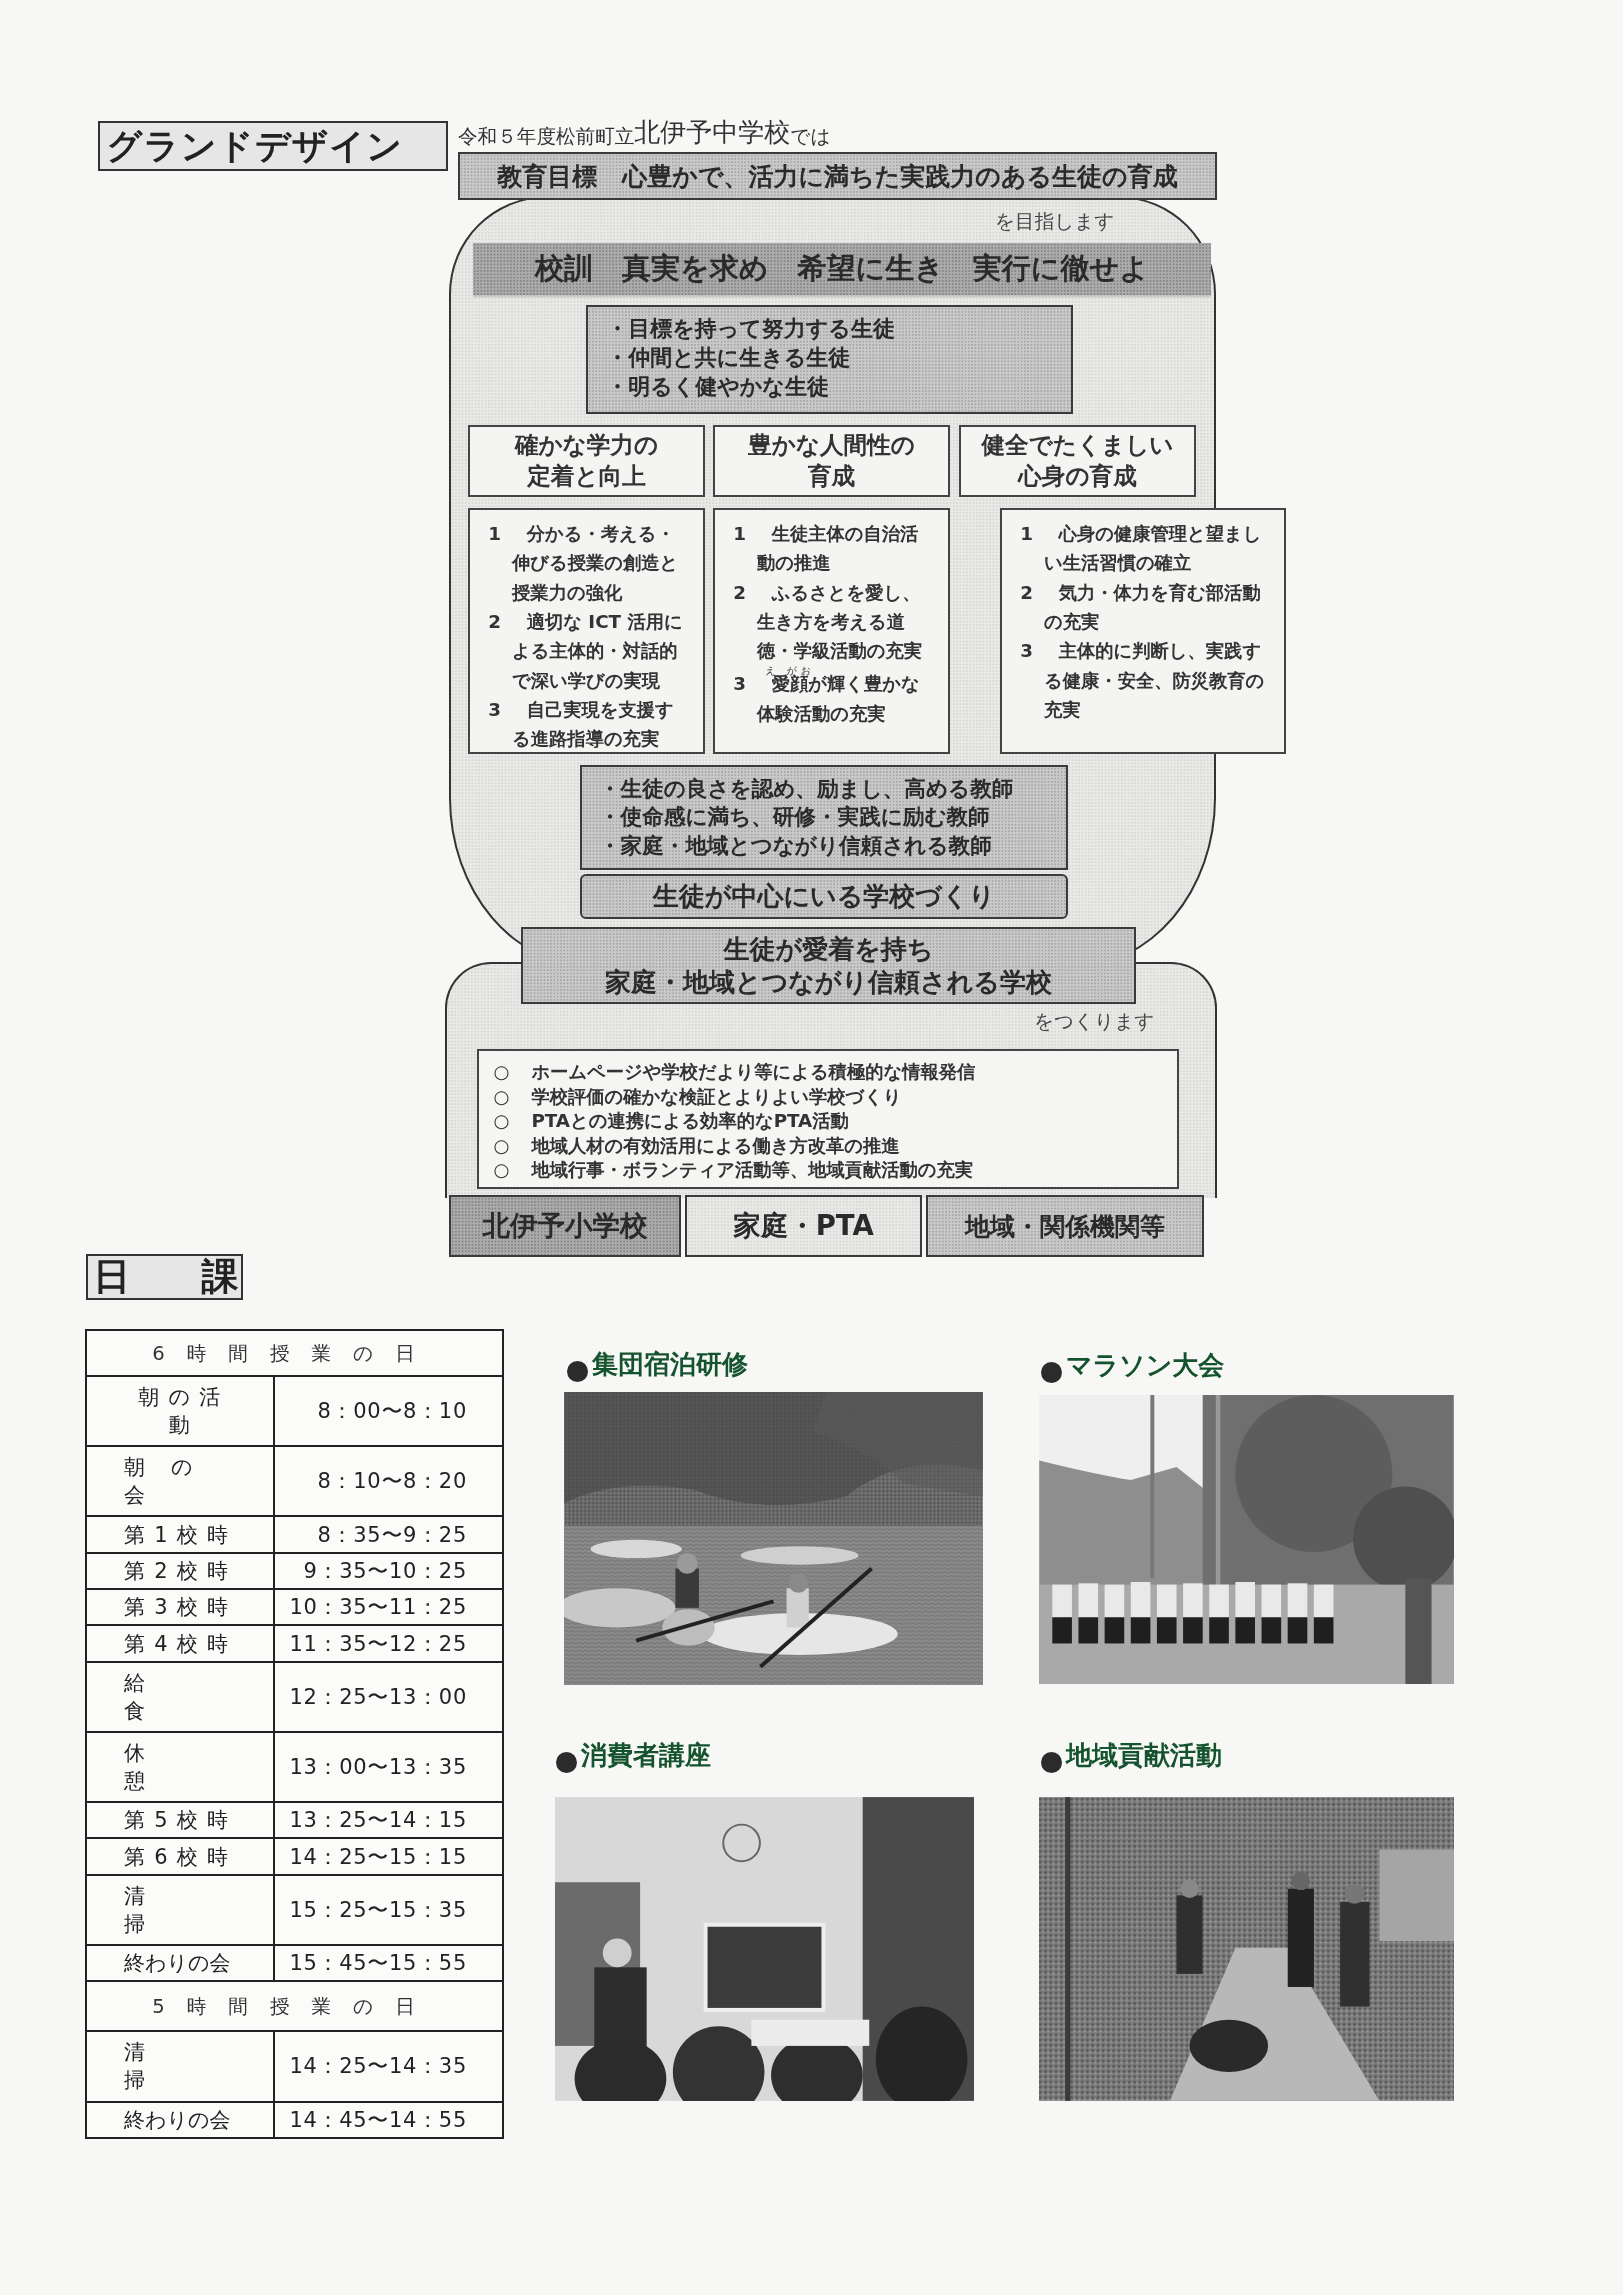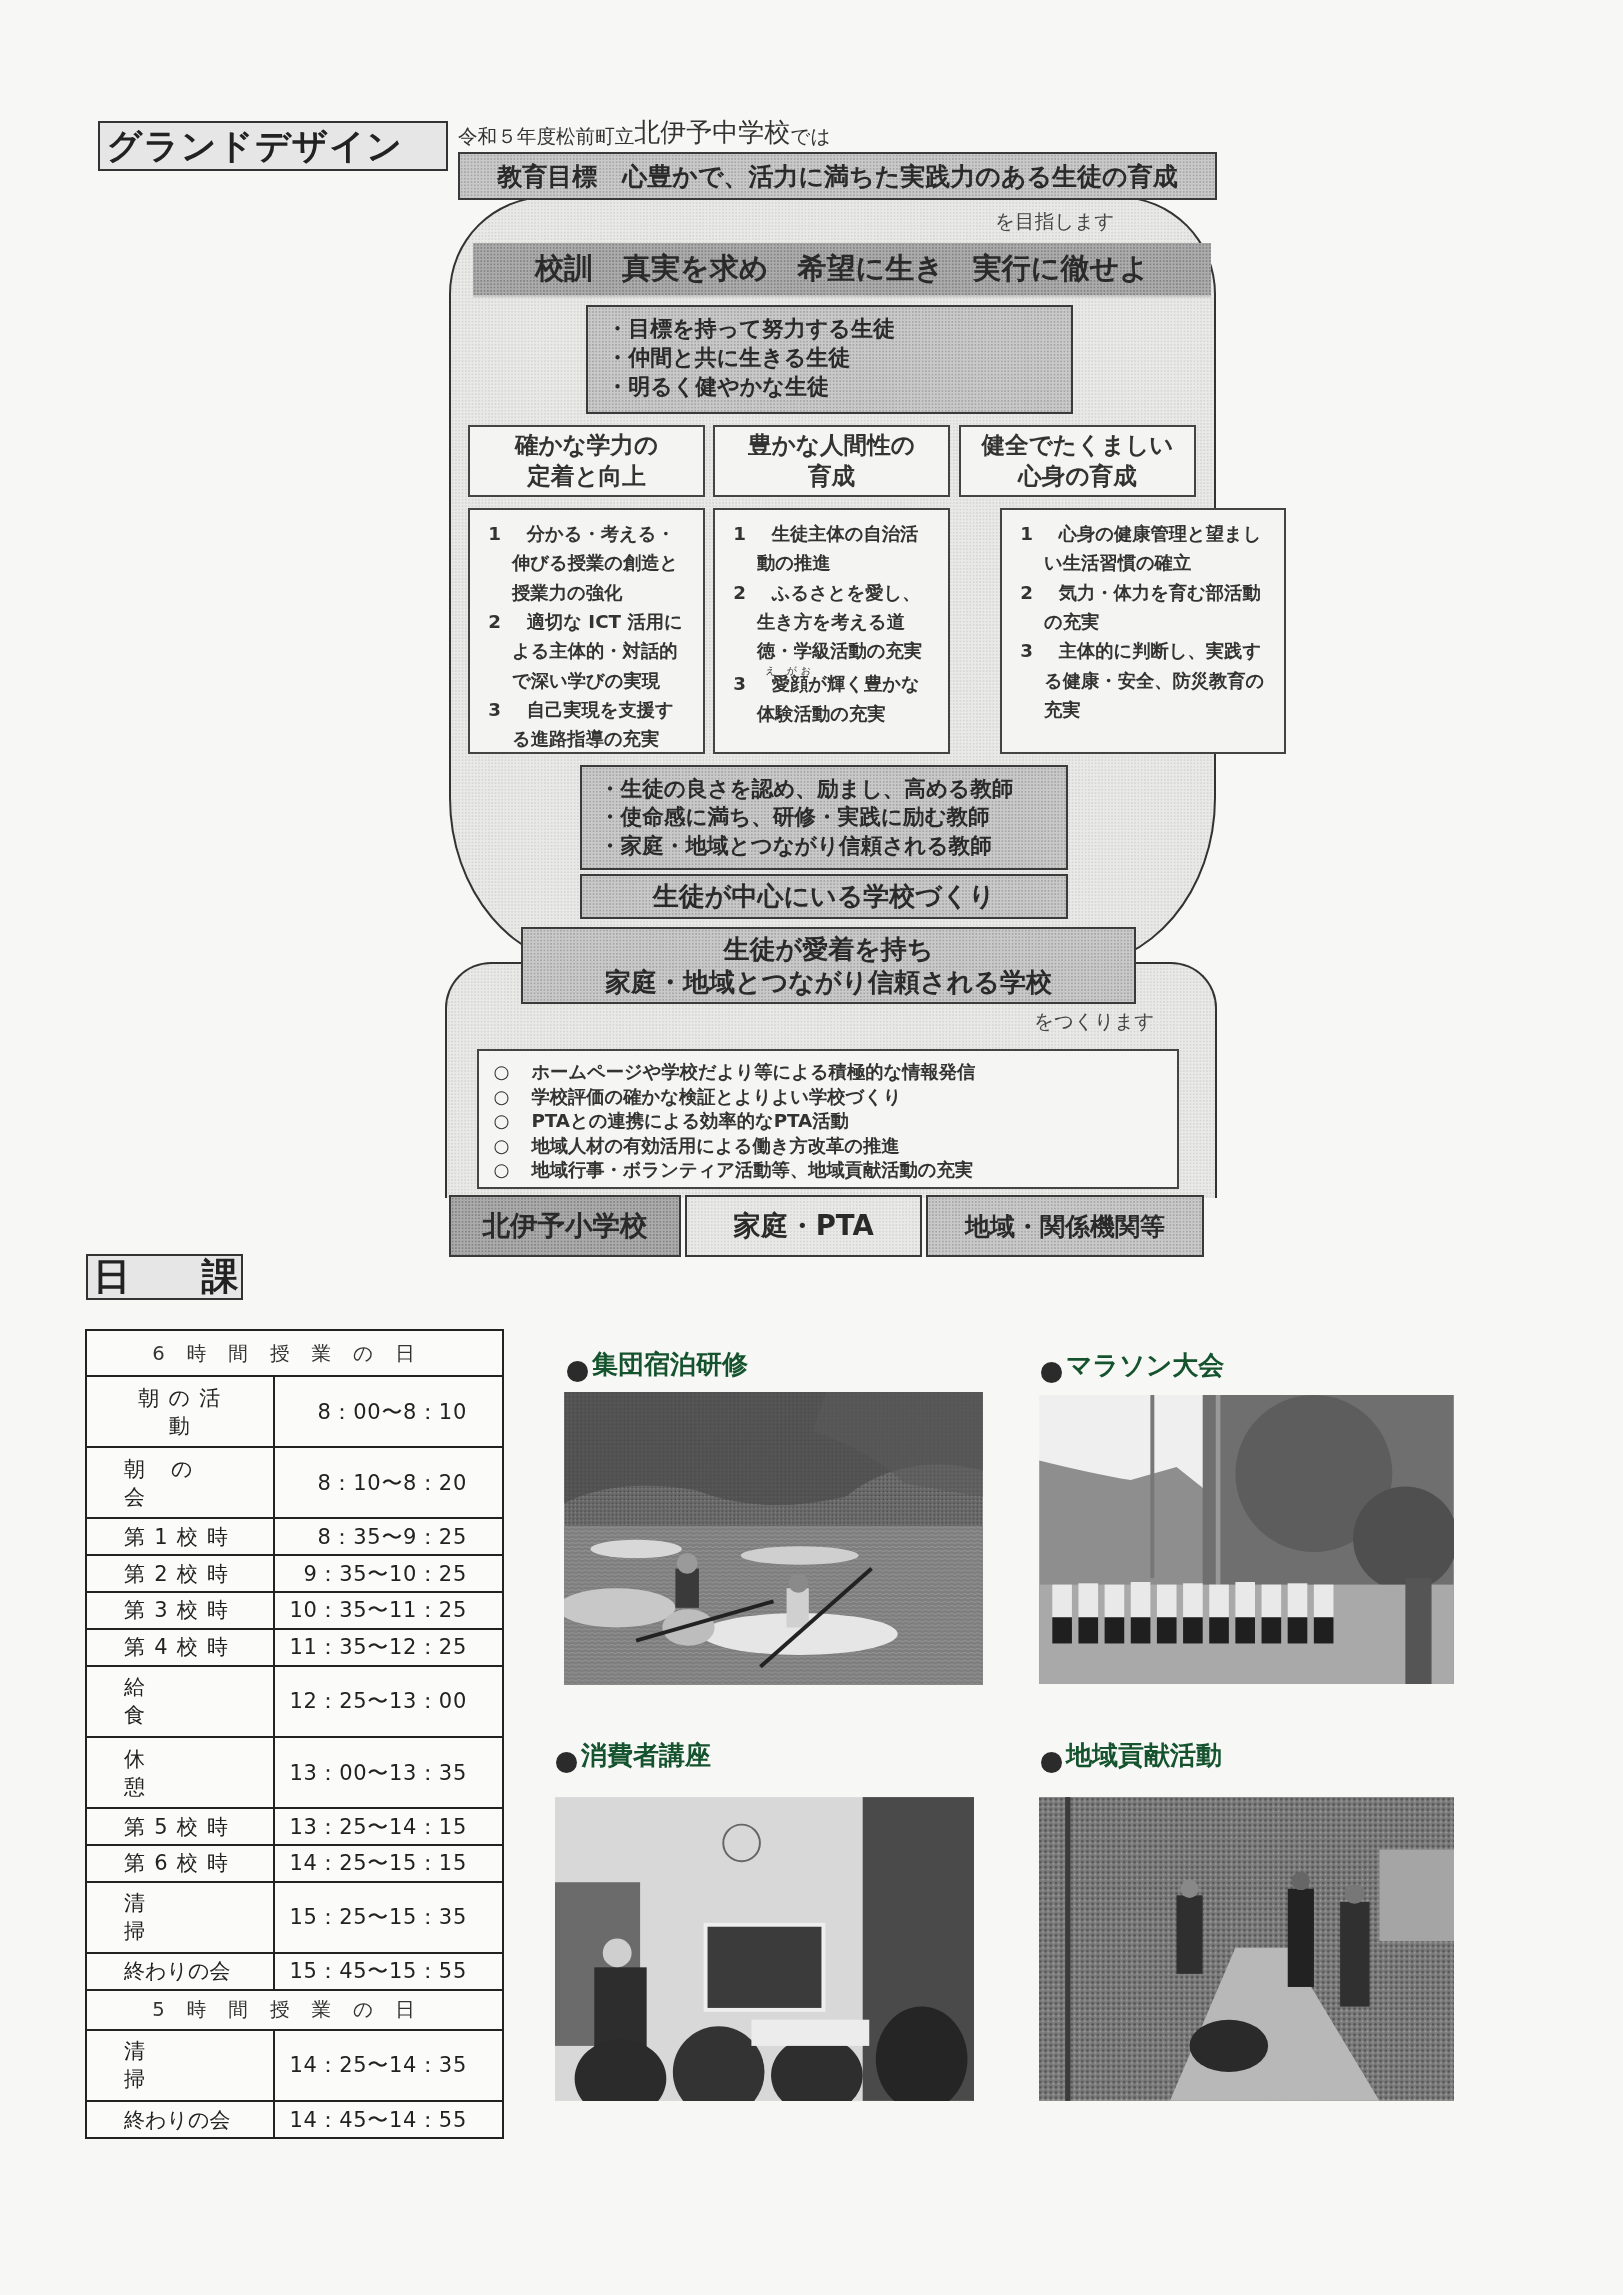--- a/index.html
+++ b/index.html
@@ -141,21 +141,21 @@
 </div>
 
 <div class="abs screen box" style="left:580px; top:765px; width:488px; height:105px; padding:7.9px 0 0 17px; font-size:21.6px; font-weight:bold; color:#2a2a2a;">
   <ul class="bullet-list">
     <li>・生徒の良さを認め、励まし、高める教師</li>
     <li>・使命感に満ち、研修・実践に励む教師</li>
     <li>・家庭・地域とつながり信頼される教師</li>
   </ul>
 </div>
 
-<div class="abs screen box center-text" style="left:580px; top:874px; width:488px; height:45px; font-size:26px; font-weight:bold;">
+<div class="abs screen box center-text" style="left:580px; top:874px; width:488px; height:45px; font-size:26px; font-weight:bold;border-radius:6px;">
   <span>生徒が中心にいる学校づくり</span>
 </div>
 
 <div class="abs screen-light" style="left:445px; top:962px; width:772px; height:236px; border:2px solid #333; border-radius:46px 46px 0 0 / 46px 46px 0 0; border-bottom:none;"></div>
 
 <div class="abs screen box center-text" style="left:521px; top:927px; width:615px; height:77px; flex-direction:column; font-size:26px; font-weight:bold; line-height:1.25;">
   <span>生徒が愛着を持ち</span>
   <span>家庭・地域とつながり信頼される学校</span>
 </div>
 
@@ -279,21 +279,21 @@
           </td>
         </tr>
     <tr>
           <td class="label">
             <div class="label-inner">終わりの会</div>
           </td>
           <td>
             <div class="time-inner">15：45〜15：55</div>
           </td>
         </tr>
-    <tr style="height:40px;">
+    <tr style="height:50px;">
           <td colspan="2" class="section-row screen">5時間授業の日</td>
         </tr>
     <tr>
           <td class="label">
             <div class="label-inner" style="letter-spacing:98px;">清掃</div>
           </td>
           <td>
             <div class="time-inner">14：25〜14：35</div>
           </td>
         </tr>

